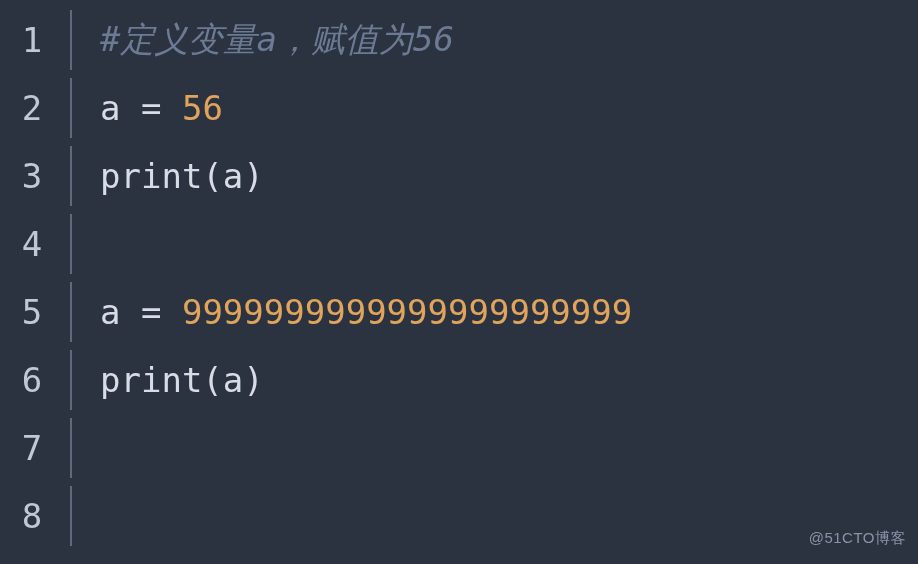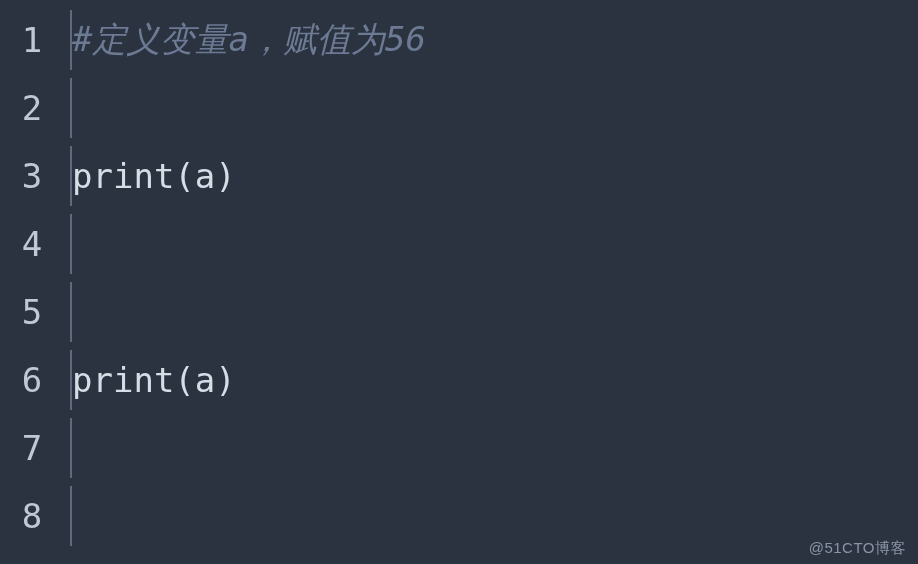--- a/index.html
+++ b/index.html
@@ -29,67 +29,70 @@
     font-style: normal;
     padding-right: 6px;
   }
   .divider {
     width: 2px;
     align-self: stretch;
     background: #5e6b7f;
     margin: 4px 0;
   }
   .content {
+    padding-left: 28px;
     white-space: pre;
   }
   .tok-comment { color: #6c7a94; font-style: italic; }
   .tok-ident   { color: #d6dde6; }
   .tok-punct   { color: #d6dde6; }
   .tok-op      { color: #d6dde6; }
   .tok-number  { color: #e0a45c; }
   .watermark {
     position: absolute;
     right: 12px;
-    bottom: 6px;
+    bottom: 16px;
     color: #8a94a6;
     font-size: 15px;
     font-family: sans-serif;
     letter-spacing: 0.5px;
   }
 </style>
 </head>
 <body>
 
 <div class="code-block">
 
   <div class="line">
     <span class="lineno">1</span>
     <span class="divider"></span>
     <span class="content"><span class="tok-comment">#定义变量a，赋值为56</span></span>
   </div>
 
   <div class="line">
     <span class="lineno">2</span>
     <span class="divider"></span>
+    <span class="content"><span class="tok-ident">a </span><span class="tok-op">= </span><span class="tok-number">56</span></span>
   </div>
 
   <div class="line">
     <span class="lineno">3</span>
     <span class="divider"></span>
     <span class="content"><span class="tok-ident">print</span><span class="tok-punct">(</span><span class="tok-ident">a</span><span class="tok-punct">)</span></span>
   </div>
 
   <div class="line">
     <span class="lineno">4</span>
     <span class="divider"></span>
   </div>
 
   <div class="line">
     <span class="lineno">5</span>
     <span class="divider"></span>
+    <span class="content"><span class="tok-ident">a </span><span class="tok-op">= </span><span class="tok-number">9999999999999999999999</span></span>
   </div>
 
   <div class="line">
     <span class="lineno">6</span>
     <span class="divider"></span>
     <span class="content"><span class="tok-ident">print</span><span class="tok-punct">(</span><span class="tok-ident">a</span><span class="tok-punct">)</span></span>
   </div>
 
   <div class="line">
     <span class="lineno">7</span>

